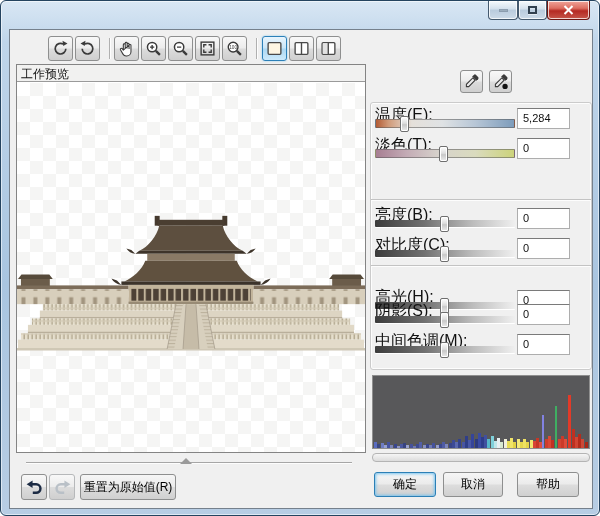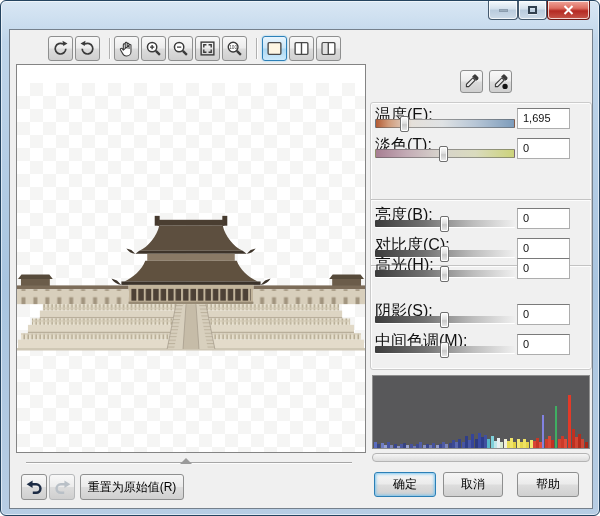--- a/index.html
+++ b/index.html
@@ -63,21 +63,21 @@
     border-bottom:6px solid #9a9a9a; cursor:pointer; }
   
   .icon-btn { position:absolute; width:26px; height:26px; border:1px solid #8e8f8f; border-radius:3px;
     background:linear-gradient(#f8f8f8,#ececec 48%,#dcdcdc 52%,#cfcfcf);
     display:flex; align-items:center; justify-content:center; cursor:pointer; }
   .icon-btn.disabled { border-color:#b6b8ba; cursor:default; }
   .btn { border:1px solid #8e8f8f; border-radius:3px; font-size:12px; color:#000;
     background:linear-gradient(#f6f6f6,#ebebeb 48%,#dddddd 52%,#d0d0d0);
     display:flex; align-items:center; justify-content:center; cursor:pointer; }
   .btn.focused { border:1px solid #2c7fb5; box-shadow:inset 0 0 3px 1px #79c3ef; }
-  .reset-btn { position:absolute; left:70px; top:444px; width:104px; height:26px; }
+  .reset-btn { position:absolute; left:70px; top:444px; width:96px; height:26px; }
   .undo-btn { left:11px; top:444px; }
   .redo-btn { left:39px; top:444px; }
   
   .rpanel { position:absolute; left:360px; top:0; width:224px; height:480px; }
   .auto-btn { position:absolute; left:6px; top:40px; width:78px; height:23px; }
   .dropper { position:absolute; top:40px; width:23px; height:23px; }
   .dropper.white { left:90px; } .dropper.black { left:119px; }
   .group-frame { position:absolute; left:0; top:72px; width:222px; height:268px;
     border:1px solid #cbcbcb; border-radius:3px; box-shadow:inset 0 0 0 1px #fdfdfd; }
   .hsep { position:absolute; left:1px; width:220px; height:2px;
@@ -189,20 +189,21 @@
       <div class="tb-btn" style="left:306px">
         <svg viewBox="0 0 16 16">
           <rect x="2" y="2.5" width="12" height="11" rx="1" fill="#fff" stroke="#4a4a4a" stroke-width="1.3"></rect>
           <rect x="2.6" y="3.1" width="5" height="9.8" fill="#e2e2e2"></rect>
           <line x1="7.8" y1="2.5" x2="7.8" y2="13.5" stroke="#4a4a4a" stroke-width="1.3"></line>
         </svg>
       </div>
     </div>
 
     <div class="preview">
+      <div class="preview-header">工作预览</div>
       <div class="canvas">
         <svg class="palace" viewBox="0 0 700 296" preserveAspectRatio="none">
           <defs>
             <pattern id="bal" width="8" height="13" patternUnits="userSpaceOnUse">
               <rect width="8" height="13" fill="#e6dfcd"></rect>
               <rect width="8" height="2.6" fill="#d2c9b4"></rect>
               <rect x="5" y="2.6" width="3" height="10.4" fill="#b4aa92"></rect>
             </pattern>
             <pattern id="cols" width="15" height="24" patternUnits="userSpaceOnUse">
               <rect width="15" height="24" fill="#4d4136"></rect>
@@ -292,21 +293,21 @@
 
       <div class="group-frame"></div>
       <div class="hsep" style="top:169px"></div>
       <div class="hsep" style="top:235px"></div>
 
       <div class="sblock" style="top:75px">
         <div class="s-label">温度(E):</div>
         <div class="s-track tr-temp">
           <div class="s-thumb" style="left: 21%;"></div>
         </div>
-        <div class="s-value">1,695</div>
+        <div class="s-value">5,284</div>
       </div>
       <div class="sblock" style="top:105px">
         <div class="s-label">淡色(T):</div>
         <div class="s-track tr-tint">
           <div class="s-thumb" style="left: 49%;"></div>
         </div>
         <div class="s-value">0</div>
       </div>
       <div class="sblock" style="top:175px">
         <div class="s-label">亮度(B):</div>
@@ -315,21 +316,21 @@
         </div>
         <div class="s-value">0</div>
       </div>
       <div class="sblock" style="top:205px">
         <div class="s-label">对比度(C):</div>
         <div class="s-track tr-gray">
           <div class="s-thumb" style="left: 50%;"></div>
         </div>
         <div class="s-value">0</div>
       </div>
-      <div class="sblock" style="top:225px">
+      <div class="sblock" style="top:257px">
         <div class="s-label">高光(H):</div>
         <div class="s-track tr-gray">
           <div class="s-thumb" style="left: 50%;"></div>
         </div>
         <div class="s-value">0</div>
       </div>
       <div class="sblock" style="top:271px">
         <div class="s-label">阴影(S):</div>
         <div class="s-track tr-gray">
           <div class="s-thumb" style="left: 50%;"></div>

